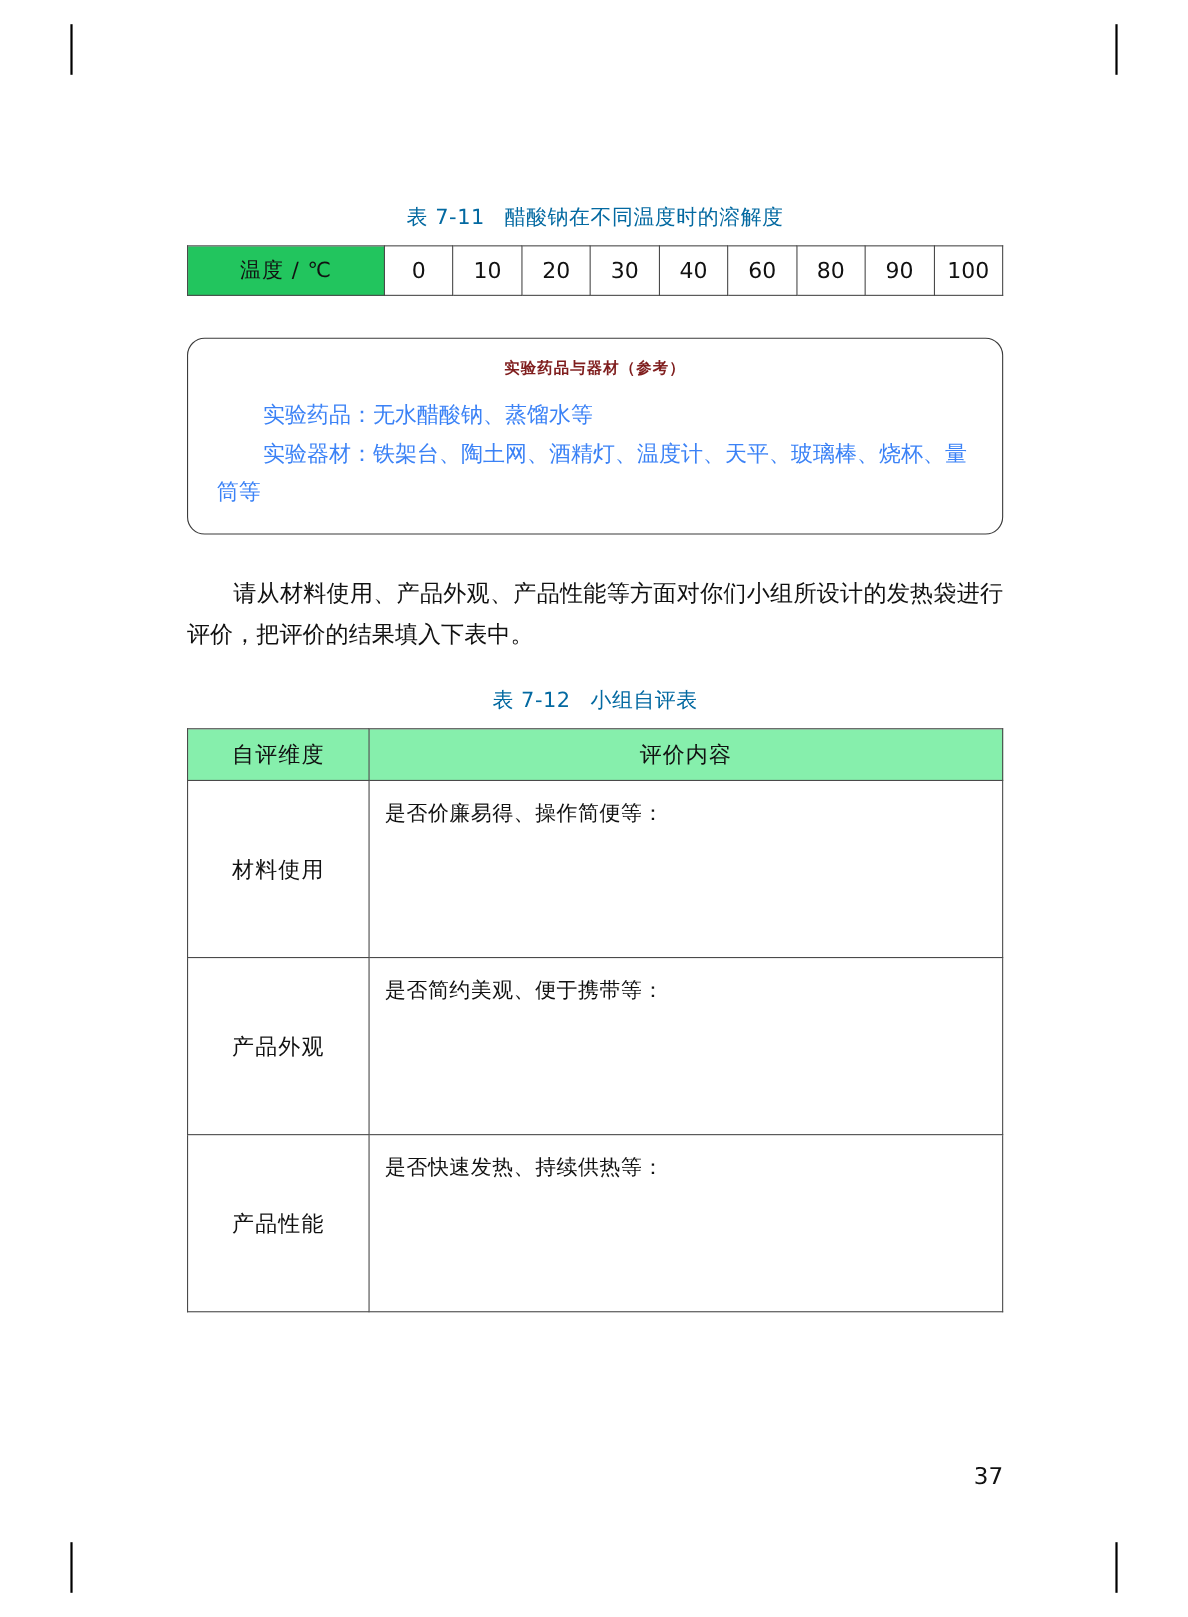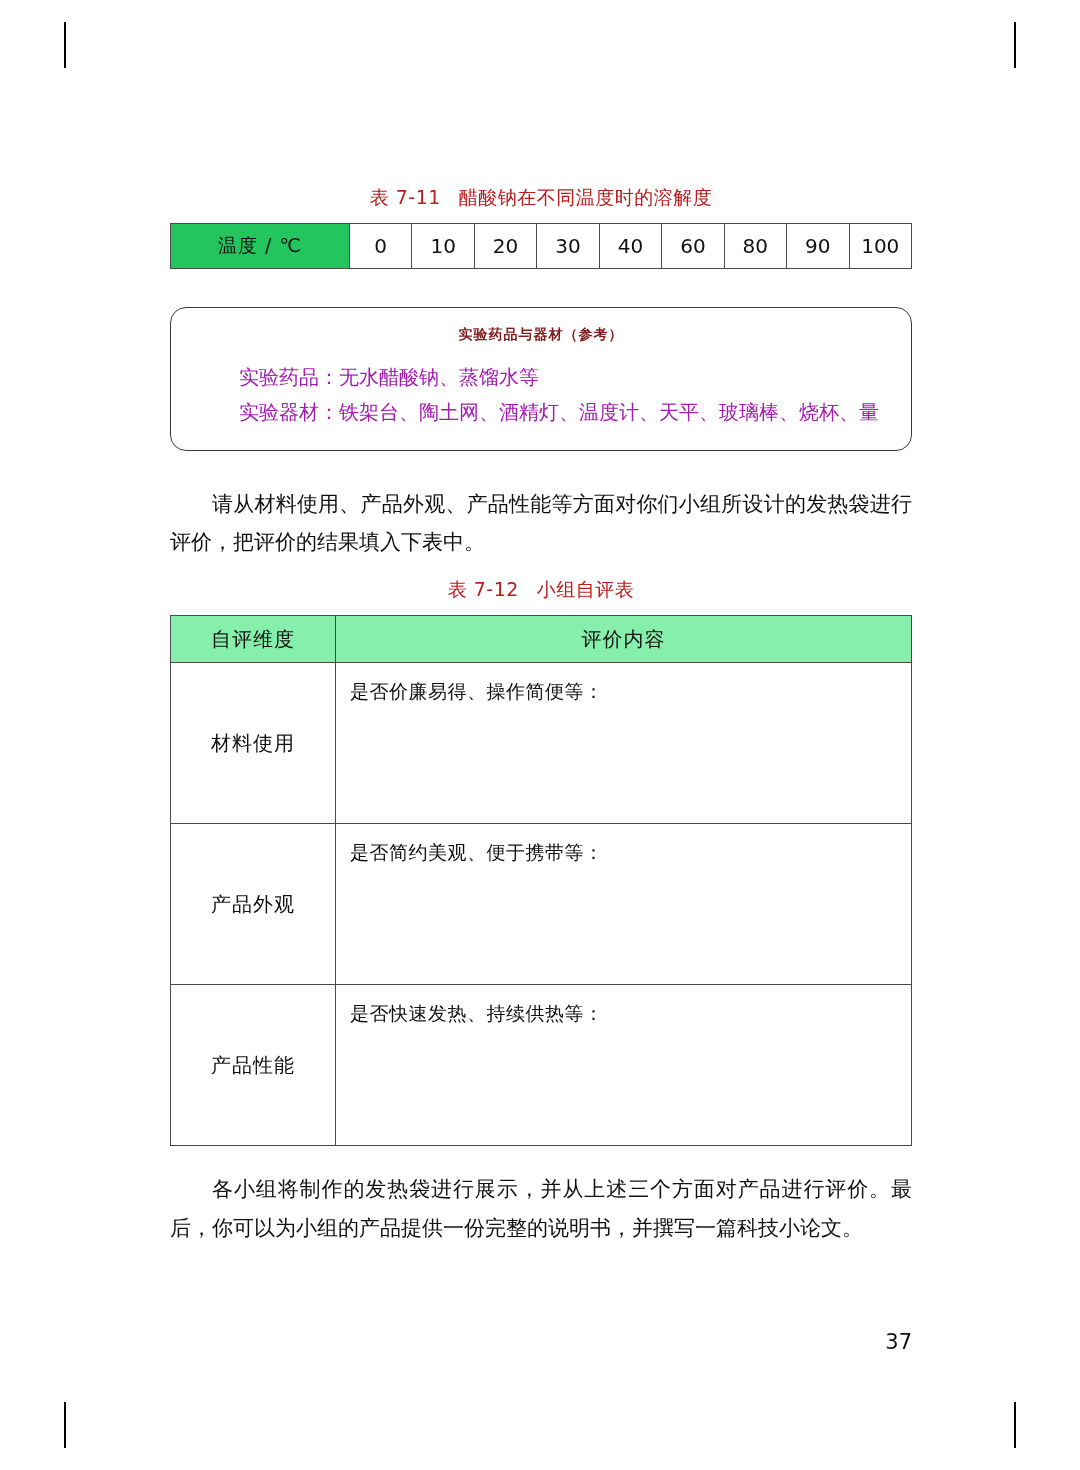--- a/index.html
+++ b/index.html
@@ -34,21 +34,21 @@
     position: absolute;
     left: 170px;
     top: 185px;
     width: 742px;
   }
 
   .table-caption {
     text-align: center;
     font-size: 19px;
     letter-spacing: 0.5px;
-    color: #b91c1c;
+    color: #0369a1;
     margin: 0 0 12px 0;
     font-family: "DejaVu Sans", "Liberation Sans", sans-serif;
   }
   .table-caption .cap-gap { display: inline-block; width: 18px; }
 
   
   table.t711 {
     border-collapse: collapse;
     width: 742px;
     table-layout: fixed;
@@ -81,37 +81,37 @@
     text-align: center;
     font-weight: bold;
     font-size: 14px;
     letter-spacing: 1px;
     margin-bottom: 16px;
     color: #7f1d1d;
   }
   .matbox-line {
     font-size: 20px;
     line-height: 1.75;
-    color: #a21caf;
+    color: #3b82f6;
     text-indent: 42px;
   }
   .matbox-line.cont { text-indent: 0; }
 
   
   .para {
     margin-top: 34px;
     font-size: 21px;
     line-height: 1.82;
     text-align: justify;
     text-justify: inter-ideograph;
     color: #111;
     text-indent: 42px;
   }
 
-  .caption2 { margin-top: 16px; }
+  .caption2 { margin-top: 28px; }
 
   
   table.t712 {
     border-collapse: collapse;
     width: 742px;
     table-layout: fixed;
   }
   table.t712 th, table.t712 td {
     border: 1px solid #4a4a4a;
     padding: 0;
@@ -180,20 +180,21 @@
           <td>90</td>
           <td>100</td>
         </tr>
       </tbody>
     </table>
 
     <div class="matbox">
       <div class="matbox-title">实验药品与器材（参考）</div>
       <div class="matbox-line">实验药品：无水醋酸钠、蒸馏水等</div>
       <div class="matbox-line">实验器材：铁架台、陶土网、酒精灯、温度计、天平、玻璃棒、烧杯、量</div>
+      <div class="matbox-line cont">筒等</div>
     </div>
 
     <div class="para">请从材料使用、产品外观、产品性能等方面对你们小组所设计的发热袋进行评价，把评价的结果填入下表中。</div>
 
     <div class="table-caption caption2">
       <span>表 7-12</span><span class="cap-gap"></span><span>小组自评表</span>
     </div>
 
     <table class="t712">
       <colgroup>
@@ -215,18 +216,17 @@
           <td class="dim">产品外观</td>
           <td class="content-cell">是否简约美观、便于携带等：</td>
         </tr>
         <tr>
           <td class="dim">产品性能</td>
           <td class="content-cell">是否快速发热、持续供热等：</td>
         </tr>
       </tbody>
     </table>
 
-    <div class="para para2">各小组将制作的发热袋进行展示，并从上述三个方面对产品进行评价。最后，你可以为小组的产品提供一份完整的说明书，并撰写一篇科技小论文。</div>
 
     <div class="pageno">37</div>
 
   </div>
 </div>
 
 </body></html>

